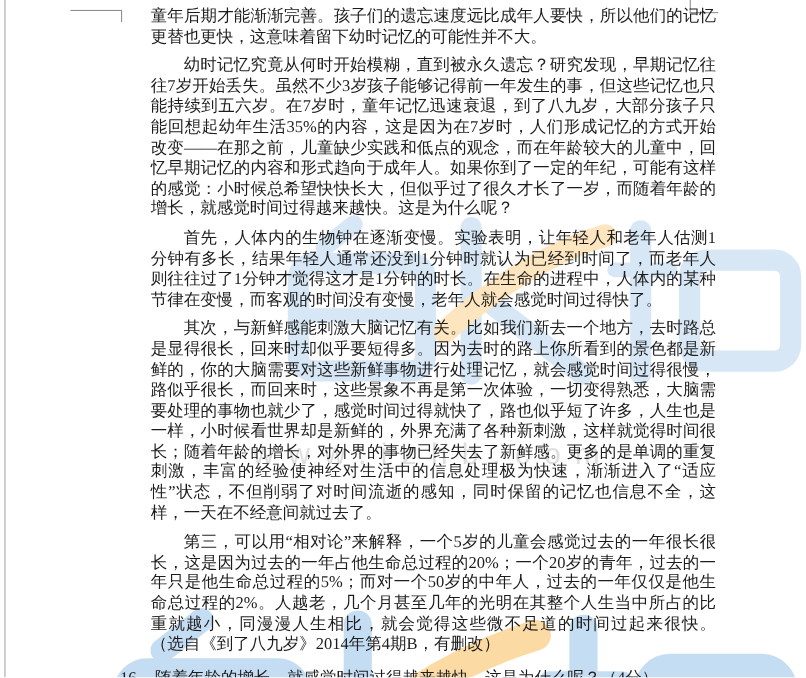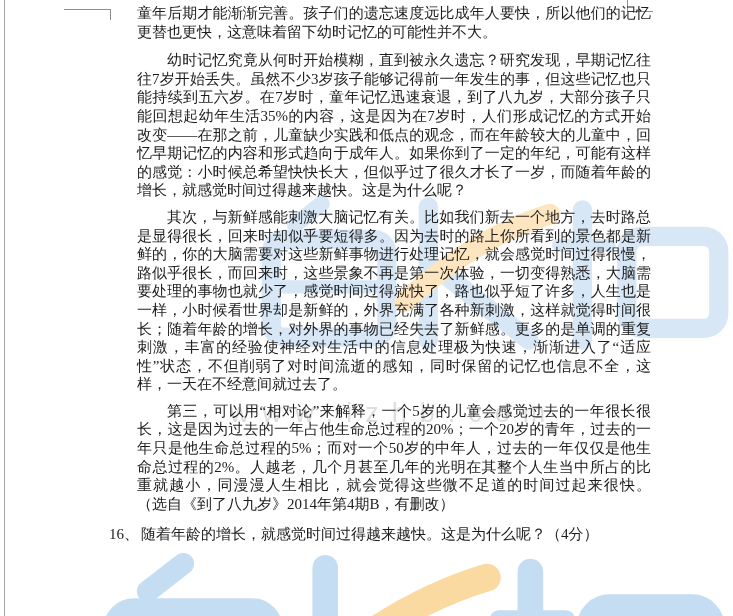--- a/index.html
+++ b/index.html
@@ -25,21 +25,21 @@
     font-size:27px;letter-spacing:13px;text-align:center;
     color:#bfbfbf;opacity:.5;white-space:nowrap;pointer-events:none;
   }
 
   .content{
     position:absolute;left:137px;top:6px;width:514px;z-index:2;
     font-size:15px;line-height:18.6px;color:#1c1c1c;
     text-align:justify;
   }
   .para{margin:0;text-indent:2em;}
-  .para.no-indent{text-indent:0;font-family:Liberation Mono, monospace;}
+  .para.no-indent{text-indent:0;}
   .para + .para{margin-top:8px;}
   .question{margin-left:-28px;text-indent:0;}
   .q16{margin-top:12px;}
   .qnum{margin-right:2px;}
 </style>
 </head>
 <body>
 
 <div class="page">
 
@@ -76,20 +76,21 @@
 
   <svg class="wm wm-bottom" viewBox="0 0 330 110">
     <use href="#wm-logo"></use>
   </svg>
 
   <div class="url-wm">www.izhb.com</div>
 
   <div class="content">
     <p class="para no-indent">童年后期才能渐渐完善。孩子们的遗忘速度远比成年人要快，所以他们的记忆更替也更快，这意味着留下幼时记忆的可能性并不大。</p>
     <p class="para">幼时记忆究竟从何时开始模糊，直到被永久遗忘？研究发现，早期记忆往往7岁开始丢失。虽然不少3岁孩子能够记得前一年发生的事，但这些记忆也只能持续到五六岁。在7岁时，童年记忆迅速衰退，到了八九岁，大部分孩子只能回想起幼年生活35%的内容，这是因为在7岁时，人们形成记忆的方式开始改变——在那之前，儿童缺少实践和低点的观念，而在年龄较大的儿童中，回忆早期记忆的内容和形式趋向于成年人。如果你到了一定的年纪，可能有这样的感觉：小时候总希望快快长大，但似乎过了很久才长了一岁，而随着年龄的增长，就感觉时间过得越来越快。这是为什么呢？</p>
+    <p class="para">首先，人体内的生物钟在逐渐变慢。实验表明，让年轻人和老年人估测1分钟有多长，结果年轻人通常还没到1分钟时就认为已经到时间了，而老年人则往往过了1分钟才觉得这才是1分钟的时长。在生命的进程中，人体内的某种节律在变慢，而客观的时间没有变慢，老年人就会感觉时间过得快了。</p>
     <p class="para">其次，与新鲜感能刺激大脑记忆有关。比如我们新去一个地方，去时路总是显得很长，回来时却似乎要短得多。因为去时的路上你所看到的景色都是新鲜的，你的大脑需要对这些新鲜事物进行处理记忆，就会感觉时间过得很慢，路似乎很长，而回来时，这些景象不再是第一次体验，一切变得熟悉，大脑需要处理的事物也就少了，感觉时间过得就快了，路也似乎短了许多，人生也是一样，小时候看世界却是新鲜的，外界充满了各种新刺激，这样就觉得时间很长；随着年龄的增长，对外界的事物已经失去了新鲜感。更多的是单调的重复刺激，丰富的经验使神经对生活中的信息处理极为快速，渐渐进入了“适应性”状态，不但削弱了对时间流逝的感知，同时保留的记忆也信息不全，这样，一天在不经意间就过去了。</p>
     <p class="para">第三，可以用“相对论”来解释，一个5岁的儿童会感觉过去的一年很长很长，这是因为过去的一年占他生命总过程的20%；一个20岁的青年，过去的一年只是他生命总过程的5%；而对一个50岁的中年人，过去的一年仅仅是他生命总过程的2%。人越老，几个月甚至几年的光明在其整个人生当中所占的比重就越小，同漫漫人生相比，就会觉得这些微不足道的时间过起来很快。　　（选自《到了八九岁》2014年第4期B，有删改）</p>
 
     <div class="question q16">
       <span class="qnum">16、</span><span>随着年龄的增长，就感觉时间过得越来越快。这是为什么呢？（4分）</span>
     </div>
 
   </div>
 
 </div>

